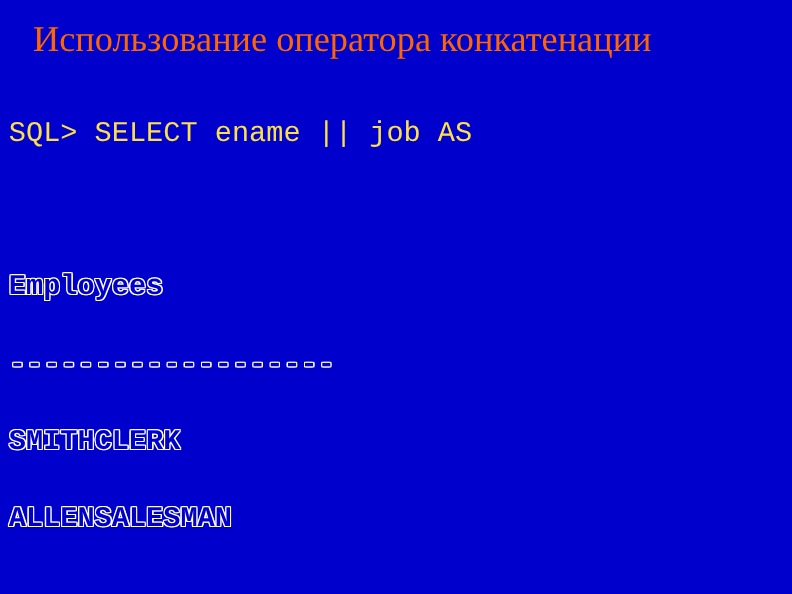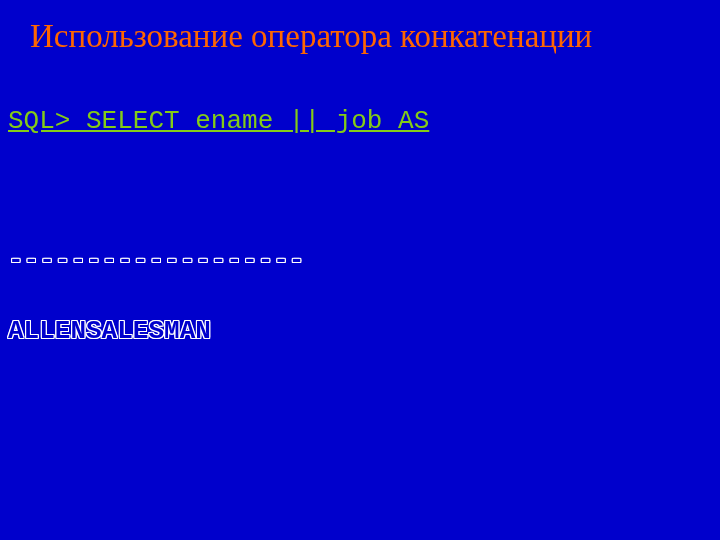--- a/index.html
+++ b/index.html
@@ -24,22 +24,21 @@
     font-weight: 400;
   }
   .code {
     font-family: "Courier New", Courier, monospace;
     font-size: 26px;
     line-height: 1.35;
     color: #0000cc;
     white-space: pre;
   }
   .line1, .line2 {
-    color: #84cc16;
-    text-decoration: underline;
+    color: #fde047;
   }
   .blank {
     height: 34px;
   }
   .outline {
     color: #0000cc;
     font-weight: bold;
     text-shadow:
       -1px -1px 0 #ffffff,
        1px -1px 0 #ffffff,
@@ -53,21 +52,23 @@
 </style>
 </head>
 <body>
 
 <div class="slide">
   <h1 class="title">Использование оператора конкатенации</h1>
 
   <div class="code">
 <div class="line1">SQL&gt; SELECT ename || job AS</div>
 <div class="blank"></div>
+<div class="outline">Employees</div>
 <div class="outline">-------------------</div>
+<div class="outline">SMITHCLERK</div>
 <div class="outline">ALLENSALESMAN</div>
 
 
 
 
 
   </div>
 </div>
 
 </body></html>

